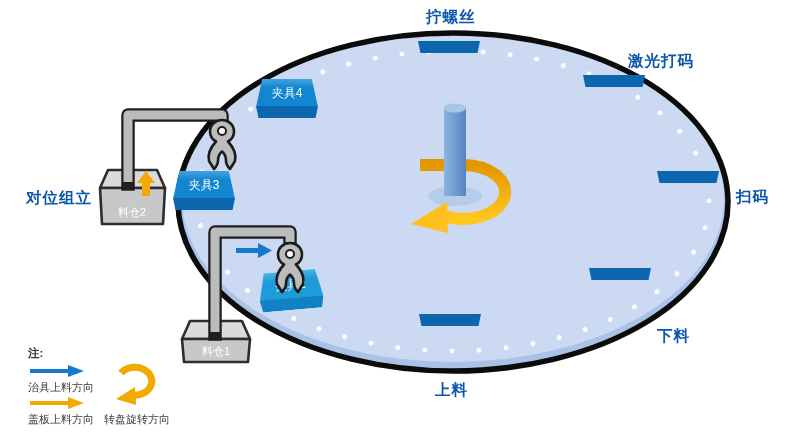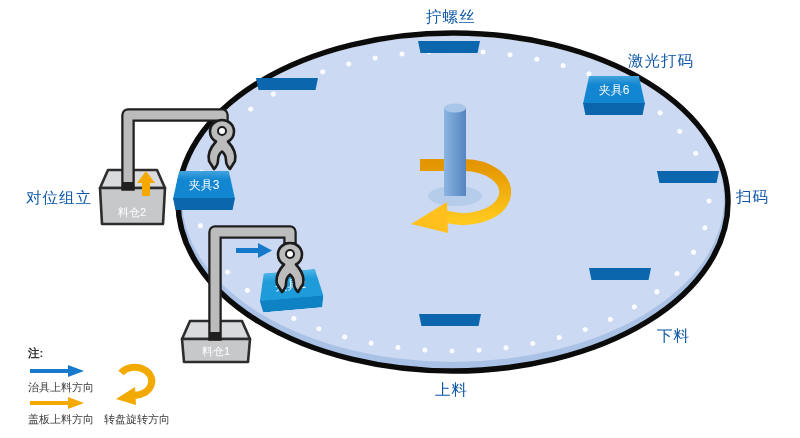--- a/index.html
+++ b/index.html
@@ -3,21 +3,21 @@
 <meta charset="utf-8">
 <style>
   html,body{margin:0;padding:0;}
   body{
     width:800px;height:438px;position:relative;overflow:hidden;background:#ffffff;
     font-family:"Liberation Sans","DejaVu Sans",sans-serif;
   }
   .abs{position:absolute;}
   
   .station{
-    position:absolute;color:#0d56a8;font-weight:400;font-size:15.5px;
+    position:absolute;color:#0d56a8;font-weight:700;font-size:15.5px;
     letter-spacing:1px;white-space:nowrap;
   }
   
   .fixture{position:absolute;width:62px;height:40px;}
   .fix-top{
     height:28px;display:flex;align-items:center;justify-content:center;
     background:linear-gradient(180deg,#44a3dd 0%,#1286d1 32%);
     clip-path:polygon(10% 0,90% 0,100% 100%,0 100%);
   }
   .fix-top span{color:#ffffff;font-size:12px;}
@@ -74,29 +74,29 @@
     </div>
   <div class="fix-front"></div>
 </div>
 <div class="fixture" style="left:173px;top:171px">
   <div class="fix-top">
       <span>夹具3</span>
     </div>
   <div class="fix-front"></div>
 </div>
 <div class="fixture" style="left:256px;top:79px">
+  <div class="fix-top">
+      <span>夹具4</span>
+    </div>
   <div class="fix-front"></div>
 </div>
 <div class="fixture" style="left:418px;top:42px">
   <div class="fix-front"></div>
 </div>
 <div class="fixture" style="left:583px;top:76px">
-  <div class="fix-top">
-      <span>夹具6</span>
-    </div>
   <div class="fix-front"></div>
 </div>
 <div class="fixture" style="left:657px;top:172px">
   <div class="fix-front"></div>
 </div>
 <div class="fixture" style="left:589px;top:269px">
   <div class="fix-front"></div>
 </div>
 
 <div class="station" style="left:426px;top:7px">拧螺丝</div>

